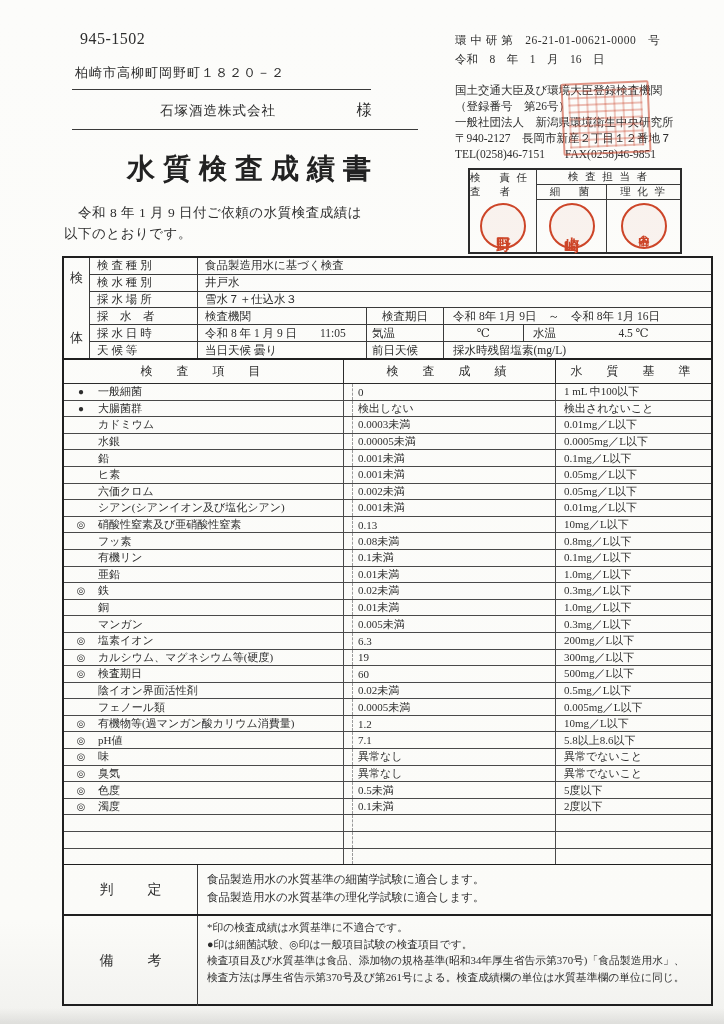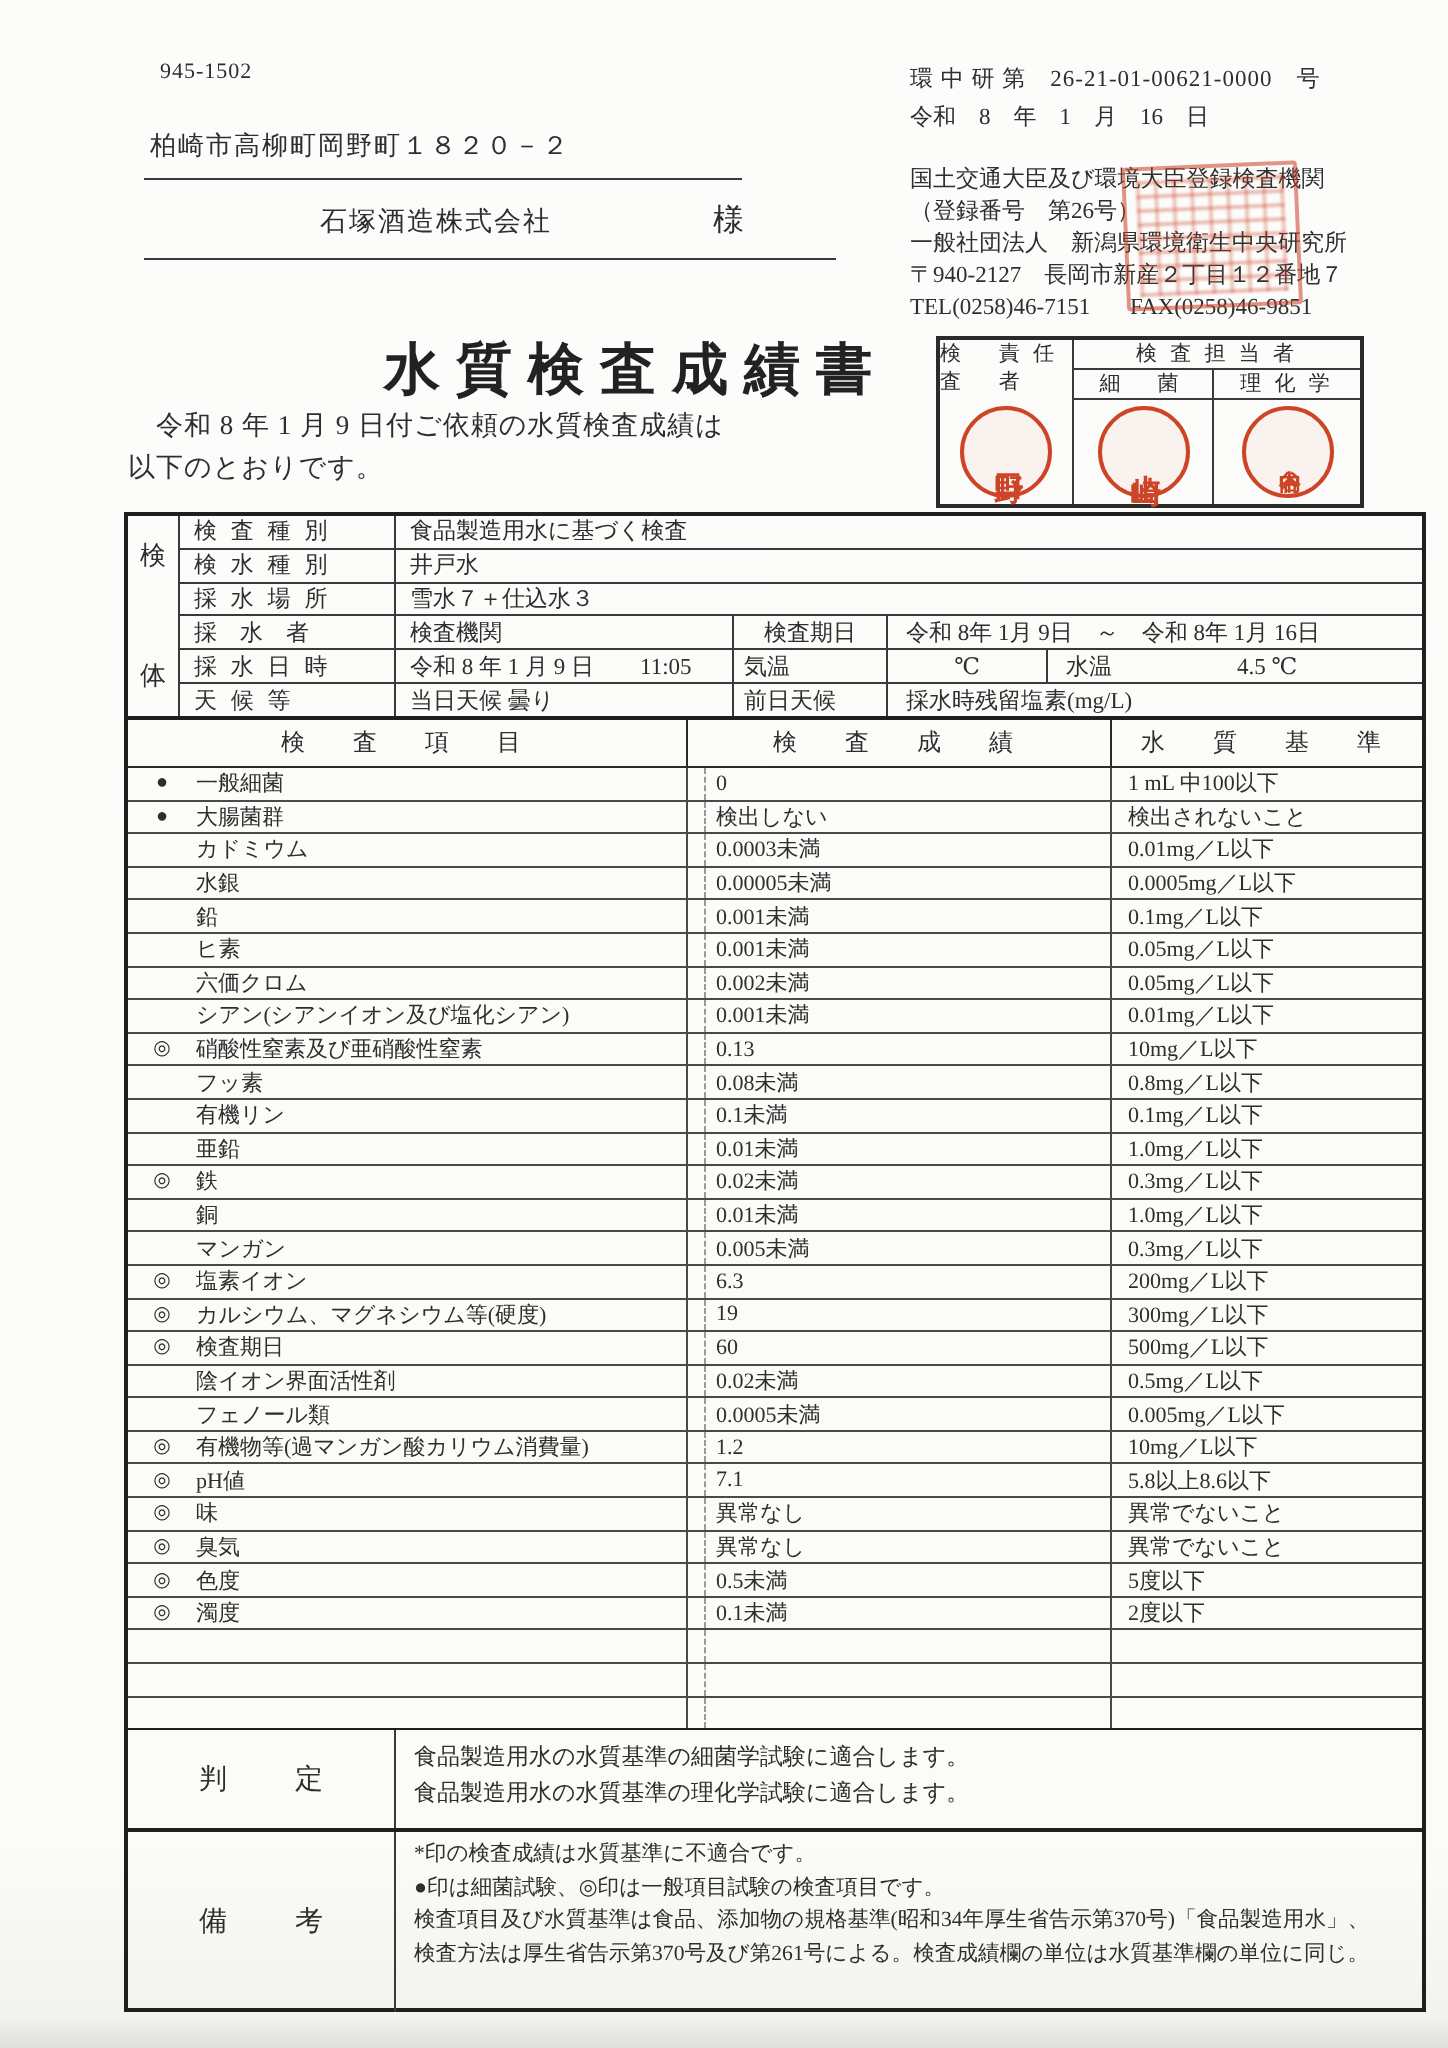--- a/index.html
+++ b/index.html
@@ -1,28 +1,28 @@
 <!DOCTYPE html>
 <html><head>
 <meta charset="utf-8">
 <style>
   html,body{margin:0;padding:0;background:#e9e9e6;}
   .page{position:relative;width:724px;height:1024px;margin:0 auto;overflow:hidden;
         background:linear-gradient(180deg,#fcfcfa 0%,#fbfbf8 90%,#f1f1ee 100%);
         font-family:"Liberation Serif","DejaVu Serif",serif;color:#2e2e2e;}
   .abs{position:absolute;}
   
-  .doc-number{left:80px;top:30px;font-size:11px;letter-spacing:.5px;}
+  .doc-number{left:80px;top:30px;font-size:16px;letter-spacing:.5px;}
   .address{left:72px;top:64px;width:296px;font-size:13px;padding:0 0 7px 3px;
            border-bottom:1.5px solid #3a3a3a;letter-spacing:1px;}
   .recipient{left:72px;top:100px;width:346px;display:flex;align-items:baseline;
              border-bottom:1.5px solid #3a3a3a;padding-bottom:8px;font-size:13.5px;}
   .recipient .name{margin-left:88px;letter-spacing:1px;}
   .recipient .honor{margin-left:auto;margin-right:46px;font-size:15.5px;}
-  .title{left:62px;top:166px;width:382px;text-align:right;font-size:28px;
+  .title{left:62px;top:150px;width:382px;text-align:center;font-size:28px;
          letter-spacing:8px;font-weight:600;color:#222;}
   .intro{left:64px;top:202px;width:402px;font-size:13.5px;line-height:21px;letter-spacing:.5px;}
   
   .issuer{left:455px;top:32px;width:262px;font-size:11.5px;line-height:16px;}
   .issuer div{white-space:nowrap;}
   .iss-ref{margin-bottom:3px;letter-spacing:.5px;}
   .iss-date{margin-bottom:15px;}
   .iss-telfax span{display:inline-block;}
   .iss-telfax .fax{margin-left:17px;}
   
@@ -54,21 +54,21 @@
   
   .main-table{left:62px;top:256px;width:651px;height:750px;border:2px solid #1f1f1f;
               box-sizing:border-box;font-size:11.5px;}
   .sample{height:102px;display:flex;border-bottom:2px solid #1f1f1f;box-sizing:border-box;}
   .side-col{width:26px;border-right:1px solid #3a3a3a;display:flex;flex-direction:column;
             justify-content:space-between;align-items:center;padding:11px 0;box-sizing:border-box;font-size:13px;}
   .s-rows{flex:1;display:flex;flex-direction:column;}
   .s-row{flex:1;display:flex;align-items:center;border-bottom:1px solid #3a3a3a;box-sizing:border-box;}
   .s-row:last-child{border-bottom:none;justify-content:space-between;}
   .sl{width:108px;align-self:stretch;display:flex;align-items:center;padding-left:7px;
-      border-right:1px solid #3a3a3a;box-sizing:border-box;font-family:Liberation Mono, monospace;}
+      border-right:1px solid #3a3a3a;box-sizing:border-box;}
   .sv{flex:1;padding-left:7px;}
   .sv1{width:169px;align-self:stretch;display:flex;align-items:center;padding-left:7px;
        border-right:1px solid #3a3a3a;box-sizing:border-box;}
   .ssub{width:77px;align-self:stretch;display:flex;align-items:center;justify-content:center;
         border-right:1px solid #3a3a3a;box-sizing:border-box;}
   .ssub.left{justify-content:flex-start;padding-left:5px;}
   .sv2{width:80px;align-self:stretch;display:flex;align-items:center;justify-content:center;
        border-right:1px solid #3a3a3a;box-sizing:border-box;}
   .srest{flex:1;align-self:stretch;display:flex;align-items:center;padding-left:9px;}
   .srest .wlabel{margin-right:0;}

